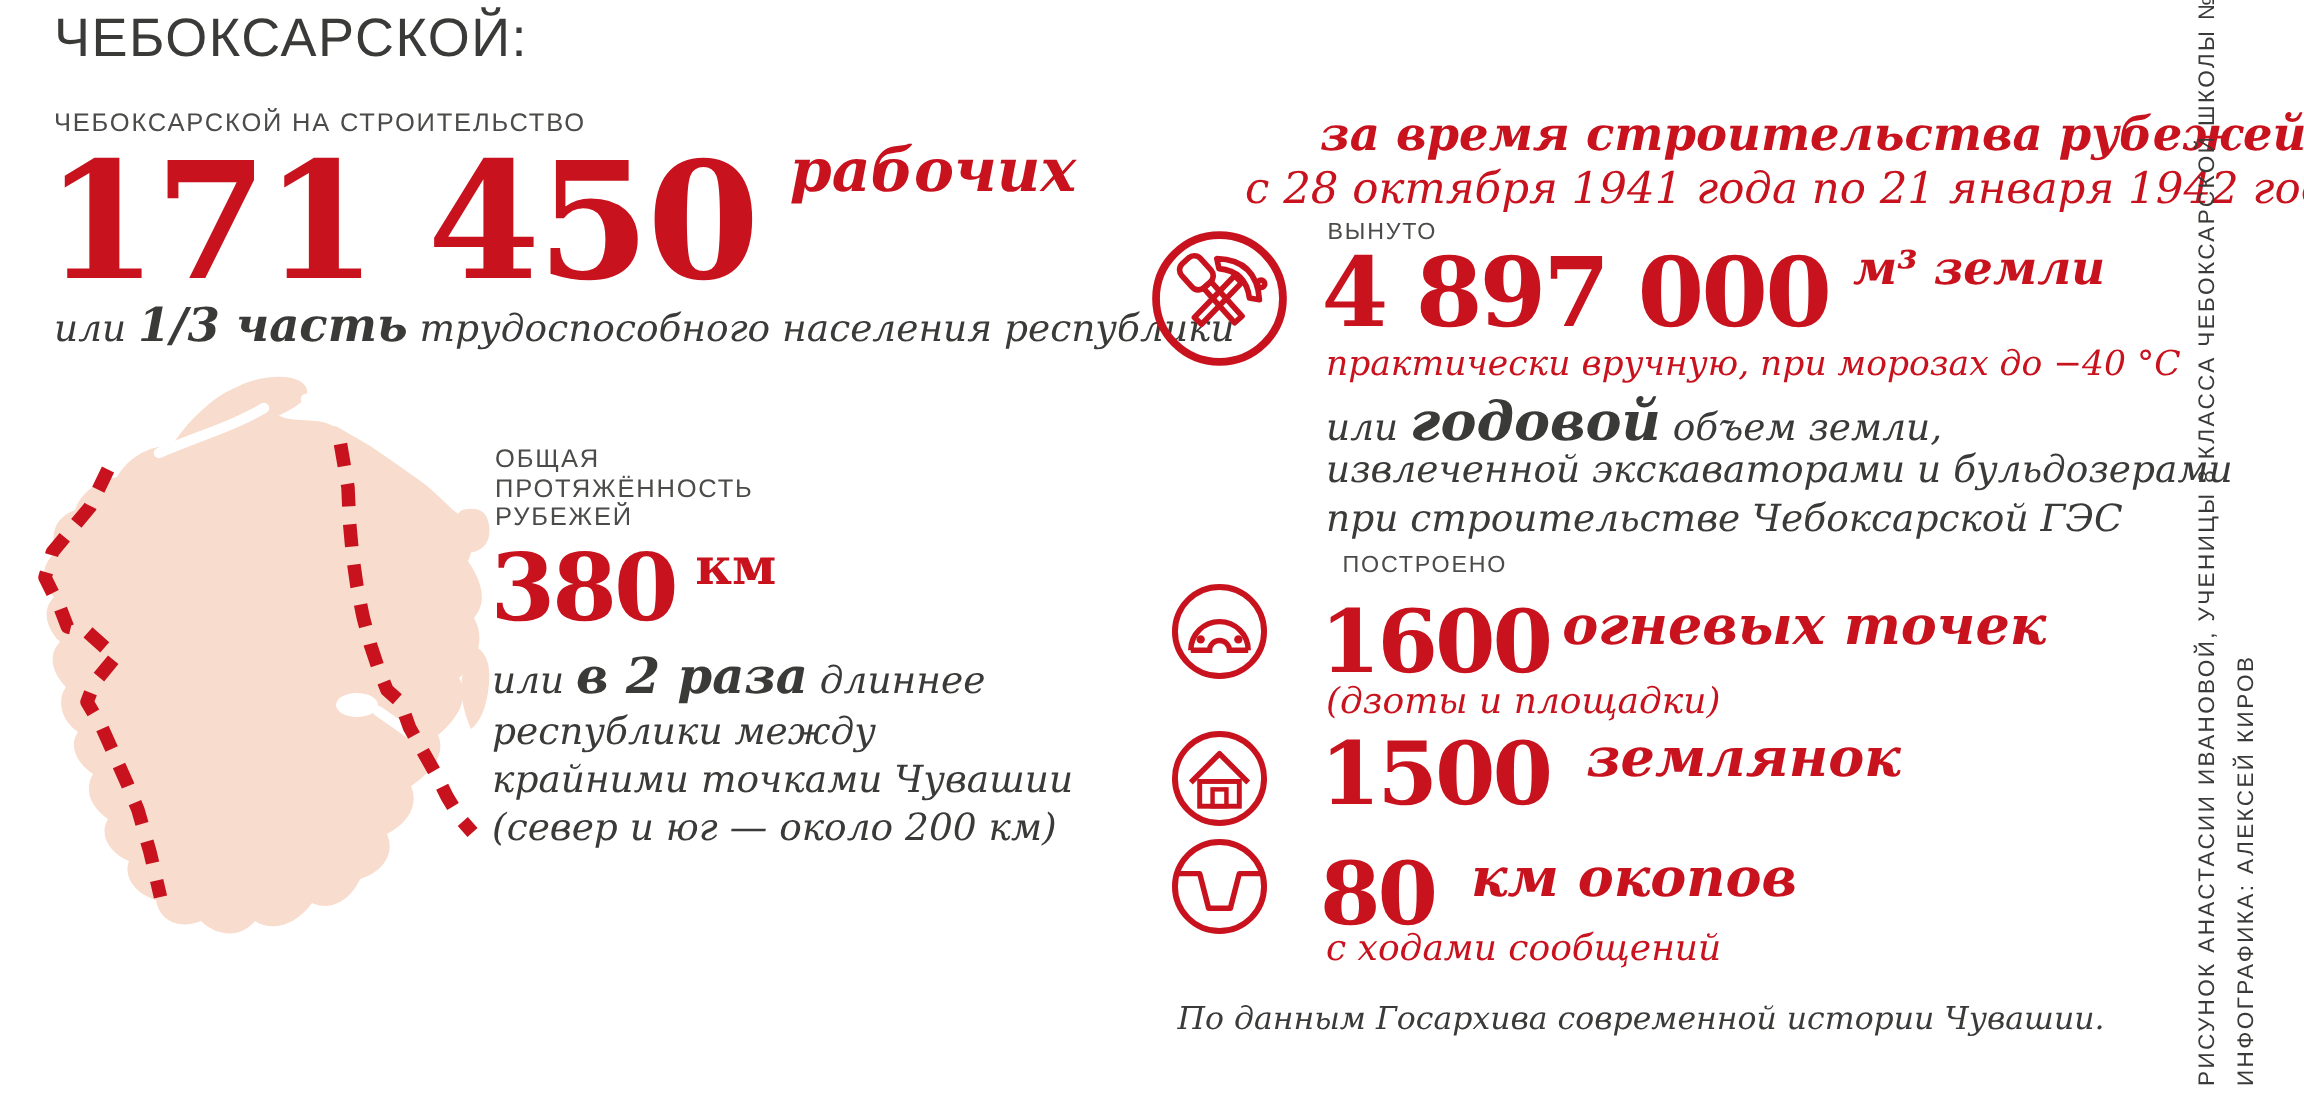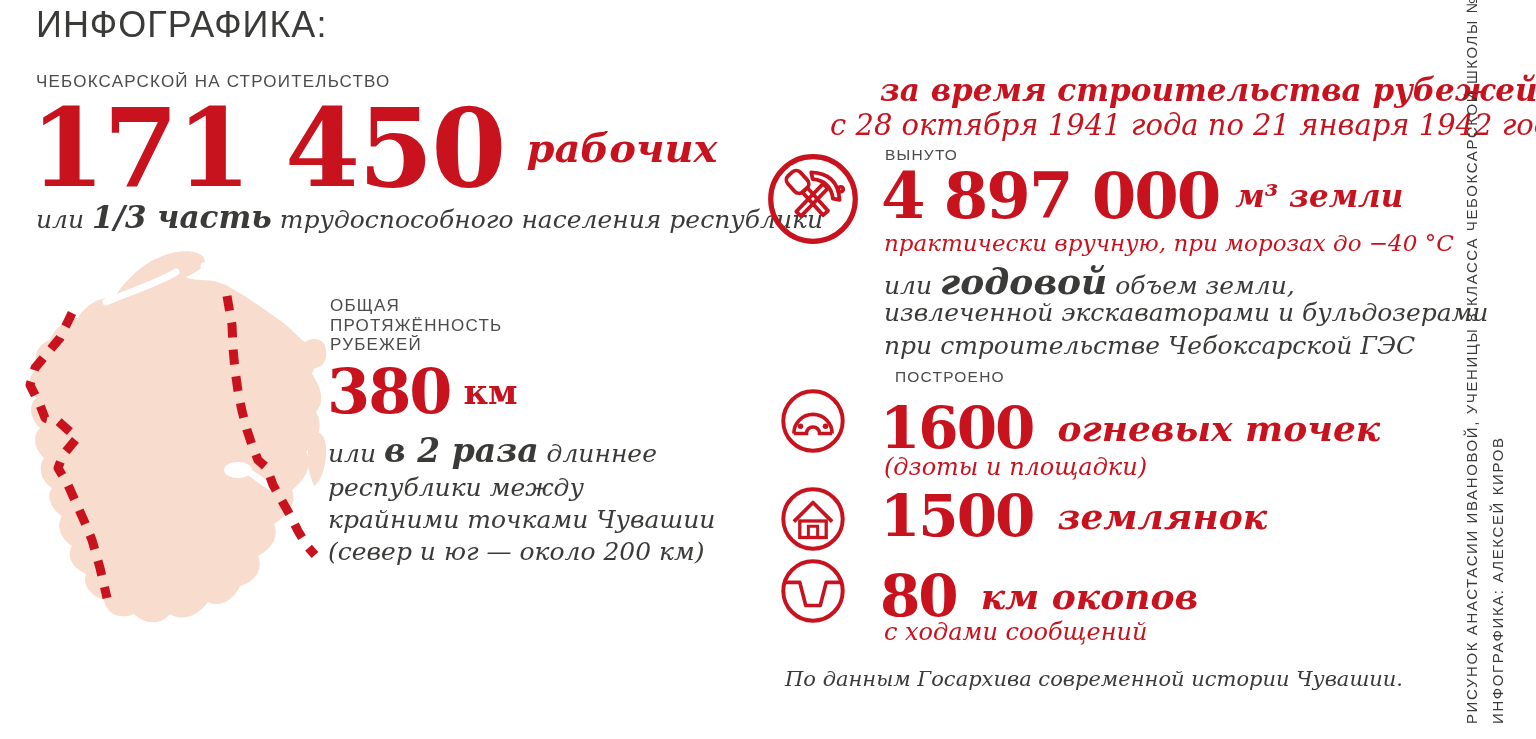--- a/index.html
+++ b/index.html
@@ -7,39 +7,39 @@
     --pink:#f8dccd;
     --dark:#3a3a38;
     --gray:#4b4b49;
   }
   html,body{margin:0;padding:0;background:#fff;}
   .page{position:relative;width:1536px;height:739px;background:#fff;overflow:hidden;
         font-family:"Liberation Sans",sans-serif;}
   .abs{position:absolute;}
   .title{font-size:36px;color:var(--dark);letter-spacing:1px;font-weight:400;}
   .label{font-size:17px;color:var(--gray);letter-spacing:1.2px;font-weight:400;line-height:1.15;}
-  .statrow{position:absolute;display:flex;align-items:center;white-space:nowrap;}
+  .statrow{position:absolute;display:flex;align-items:flex-start;white-space:nowrap;}
   .num{font-family:"DejaVu Serif",serif;font-weight:700;color:var(--red);line-height:1;letter-spacing:-2px;}
   .unit{font-family:"DejaVu Serif",serif;font-weight:700;font-style:italic;color:var(--red);line-height:1;}
   .unit-upright{font-style:normal;}
   .red-it{font-family:"DejaVu Serif",serif;font-style:italic;color:var(--red);line-height:1.25;}
   .red-it-b{font-family:"DejaVu Serif",serif;font-style:italic;font-weight:700;color:var(--red);line-height:1.2;}
   .dark-it{font-family:"DejaVu Serif",serif;font-style:italic;color:var(--dark);line-height:1.28;}
   .dark-it-b{font-family:"DejaVu Serif",serif;font-style:italic;font-weight:700;color:var(--dark);}
   .nowrap{white-space:nowrap;}
   .vertical{position:absolute;transform-origin:0 0;transform:rotate(-90deg);
             font-size:15px;letter-spacing:1.6px;color:var(--dark);white-space:nowrap;font-weight:400;}
   svg{display:block;}
 </style>
 </head>
 <body>
 
 <div class="page">
 
-  <div class="abs title" style="left:36px;top:4px;">ИНФОГРАФИКА:</div>
+  <div class="abs title" style="left:36px;top:4px;">ЧЕБОКСАРСКОЙ:</div>
 
   <div class="abs label" style="left:36px;top:72px;">ЧЕБОКСАРСКОЙ НА СТРОИТЕЛЬСТВО</div>
   <div class="statrow" style="left:30px;top:94px;">
     <span class="num" style="font-size:108px;">171 450</span>
     <span class="unit" style="font-size:40px;margin-left:22px;">рабочих</span>
   </div>
   <div class="abs dark-it nowrap" style="left:36px;top:198px;font-size:25px;">
     <span>или</span>
     <span class="dark-it-b" style="font-size:31px;">1/3 часть</span>
     <span>трудоспособного населения республики</span>
@@ -114,21 +114,21 @@
 
   <svg class="abs" style="left:780px;top:388px;" width="66" height="66" viewBox="0 0 100 100">
     <circle cx="50" cy="50" r="45" fill="none" stroke="#c8121e" stroke-width="6"></circle>
     <path d="M 21 69 A 29 29 0 0 1 79 69" fill="none" stroke="#c8121e" stroke-width="5.5"></path>
     <path d="M 21 69 L 40 69 A 10 10 0 0 1 60 69 L 79 69" fill="none" stroke="#c8121e" stroke-width="5.5"></path>
     <circle cx="31" cy="58" r="4.2" fill="#c8121e"></circle>
     <circle cx="69" cy="58" r="4.2" fill="#c8121e"></circle>
   </svg>
   <div class="statrow" style="left:880px;top:399px;">
     <span class="num" style="font-size:58px;">1600</span>
-    <span class="unit" style="font-size:36px;margin-left:24px;">огневых точек</span>
+    <span class="unit" style="font-size:36px;margin-left:8px;">огневых точек</span>
   </div>
   <div class="abs red-it nowrap" style="left:884px;top:452px;font-size:24px;">(дзоты и площадки)</div>
 
   <svg class="abs" style="left:780px;top:486px;" width="66" height="66" viewBox="0 0 100 100">
     <circle cx="50" cy="50" r="45" fill="none" stroke="#c8121e" stroke-width="6"></circle>
     <path d="M 21 54 L 50 25 L 79 54" fill="none" stroke="#c8121e" stroke-width="5.5" stroke-linejoin="round"></path>
     <rect x="30" y="53" width="40" height="25" fill="none" stroke="#c8121e" stroke-width="5"></rect>
     <rect x="43" y="61" width="14" height="17" fill="none" stroke="#c8121e" stroke-width="4.5"></rect>
   </svg>
   <div class="statrow" style="left:880px;top:487px;">

